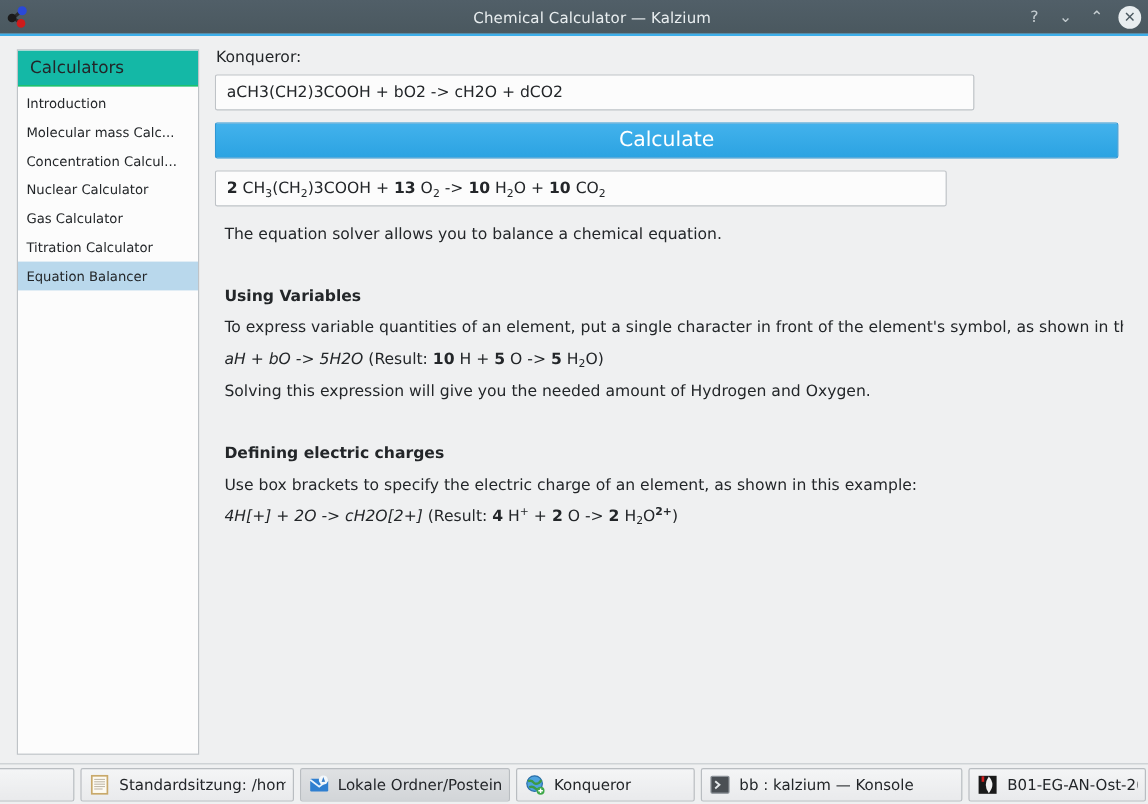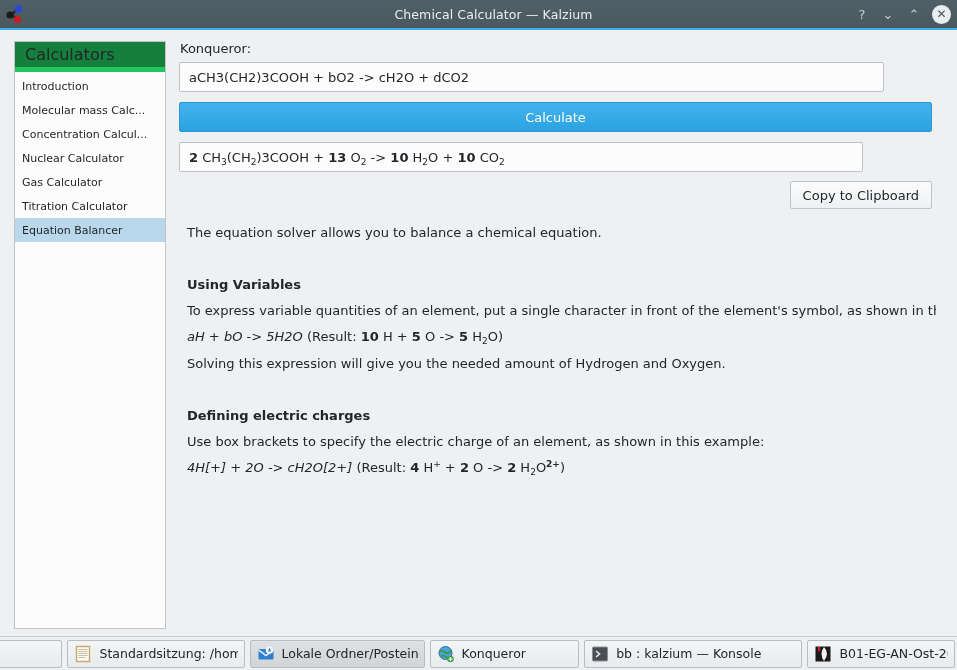--- a/index.html
+++ b/index.html
@@ -78,25 +78,25 @@
   .sidebar {
     position: absolute; left: 14px; top: 11px;
     width: 152px; height: 588px;
     background: #fcfcfc;
     border: 1px solid #bfc3c7;
     box-sizing: border-box;
     overflow: hidden;
   }
   .sidebar-header {
     height: 30px;
-    background: #15803d;
-    border-bottom: 5px solid #22c55e;
+    background: #14b8a6;
+    border-bottom: 1px solid #22c55e;
     display: flex; align-items: center;
     padding-left: 10px;
-    font-size: 16px;
+    font-size: 14px;
     color: #232629;
     box-sizing: border-box;
   }
   .sidebar-list { padding-top: 2px; }
   .sidebar-item {
     height: 24px;
     display: flex; align-items: center;
     padding-left: 7px;
     font-size: 11px;
     color: #232629;
@@ -112,46 +112,46 @@
   .panel {
     position: absolute; left: 179px; top: 11px;
     width: 765px; height: 588px;
     overflow: hidden;
   }
   .field-label {
     font-size: 13px; color: #232629;
     margin: 0 0 6px 1px;
   }
   .equation-input {
-    width: 705px; height: 30px;
+    width: 633px; height: 30px;
     box-sizing: border-box;
     background: #fcfcfc;
     border: 1px solid #bfc3c7;
     border-radius: 2px;
     font-family: "DejaVu Sans", "Liberation Sans", sans-serif;
     font-size: 13px;
     color: #232629;
     padding: 0 9px;
     outline: none;
   }
   .calc-button {
     margin-top: 10px;
     width: 753px; height: 30px;
     box-sizing: border-box;
     background: linear-gradient(to bottom, #43b2ec 0%, #2ba3e2 100%);
     border: 1px solid #2f97d4;
     border-radius: 2px;
     color: #ffffff;
     font-family: "DejaVu Sans", "Liberation Sans", sans-serif;
-    font-size: 13px;
+    font-size: 17px;
     cursor: pointer;
   }
   .result-box {
     margin-top: 10px;
-    width: 684px; height: 30px;
+    width: 610px; height: 30px;
     box-sizing: border-box;
     background: #fcfcfc;
     border: 1px solid #bfc3c7;
     border-radius: 2px;
     display: flex; align-items: center;
     padding: 0 9px;
     font-size: 13px;
     color: #232629;
     white-space: nowrap;
     overflow: hidden;
@@ -292,23 +292,20 @@
 
       <div class="result-box">
         <span>
           <b>2</b>&nbsp;CH<sub>3</sub>(CH<sub>2</sub>)3COOH
           + <b>13</b>&nbsp;O<sub>2</sub>
           -&gt; <b>10</b>&nbsp;H<sub>2</sub>O
           + <b>10</b>&nbsp;CO<sub>2</sub>
         </span>
       </div>
 
-      <div class="copy-row">
-        <button class="copy-button">Copy to Clipboard</button>
-      </div>
 
       <div class="help-text">
         <p>The equation solver allows you to balance a chemical equation.</p>
         <div class="spacer"></div>
         <p class="heading">Using Variables</p>
         <p>To express variable quantities of an element, put a single character in front of the element's symbol, as shown in this examp</p>
         <p><i>aH + bO -&gt; 5H2O</i> (Result: <b>10</b> H + <b>5</b> O -&gt; <b>5</b> H<sub>2</sub>O)</p>
         <p>Solving this expression will give you the needed amount of Hydrogen and Oxygen.</p>
         <div class="spacer"></div>
         <p class="heading">Defining electric charges</p>

